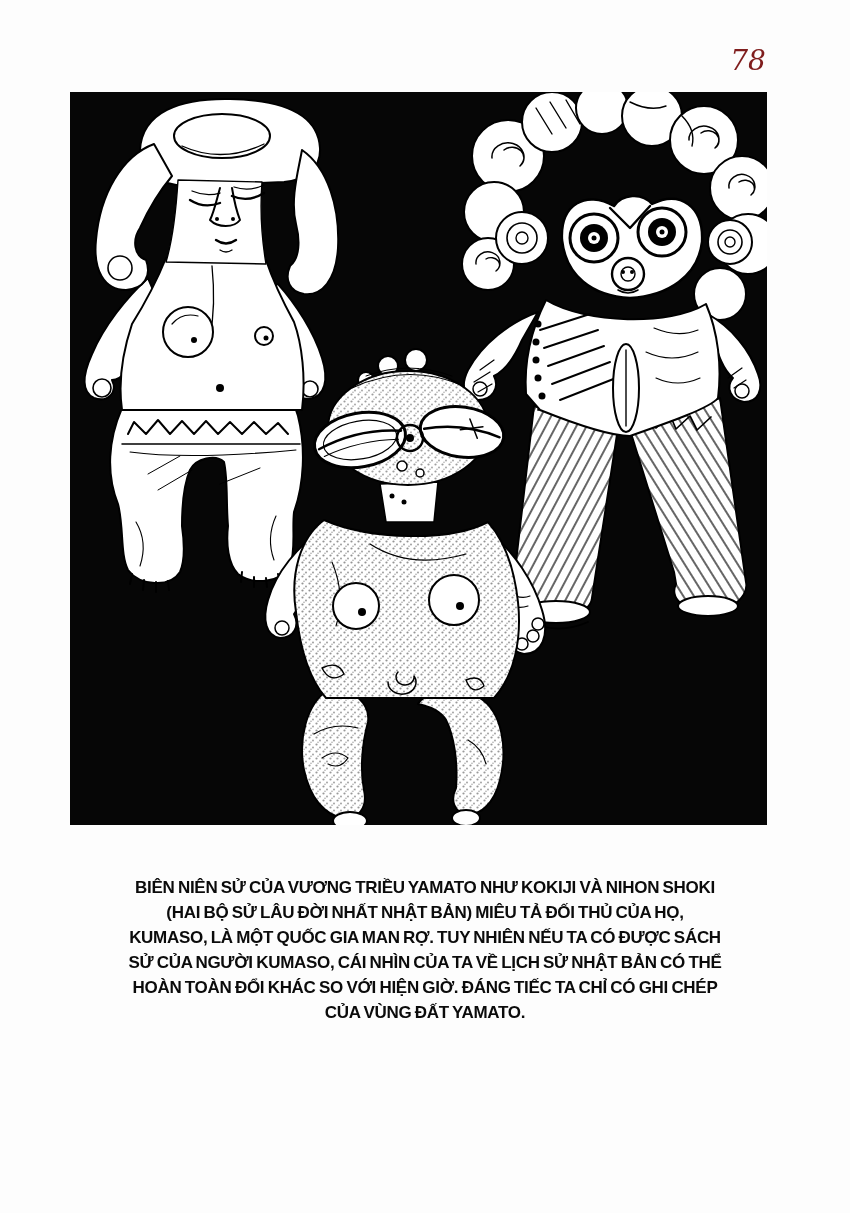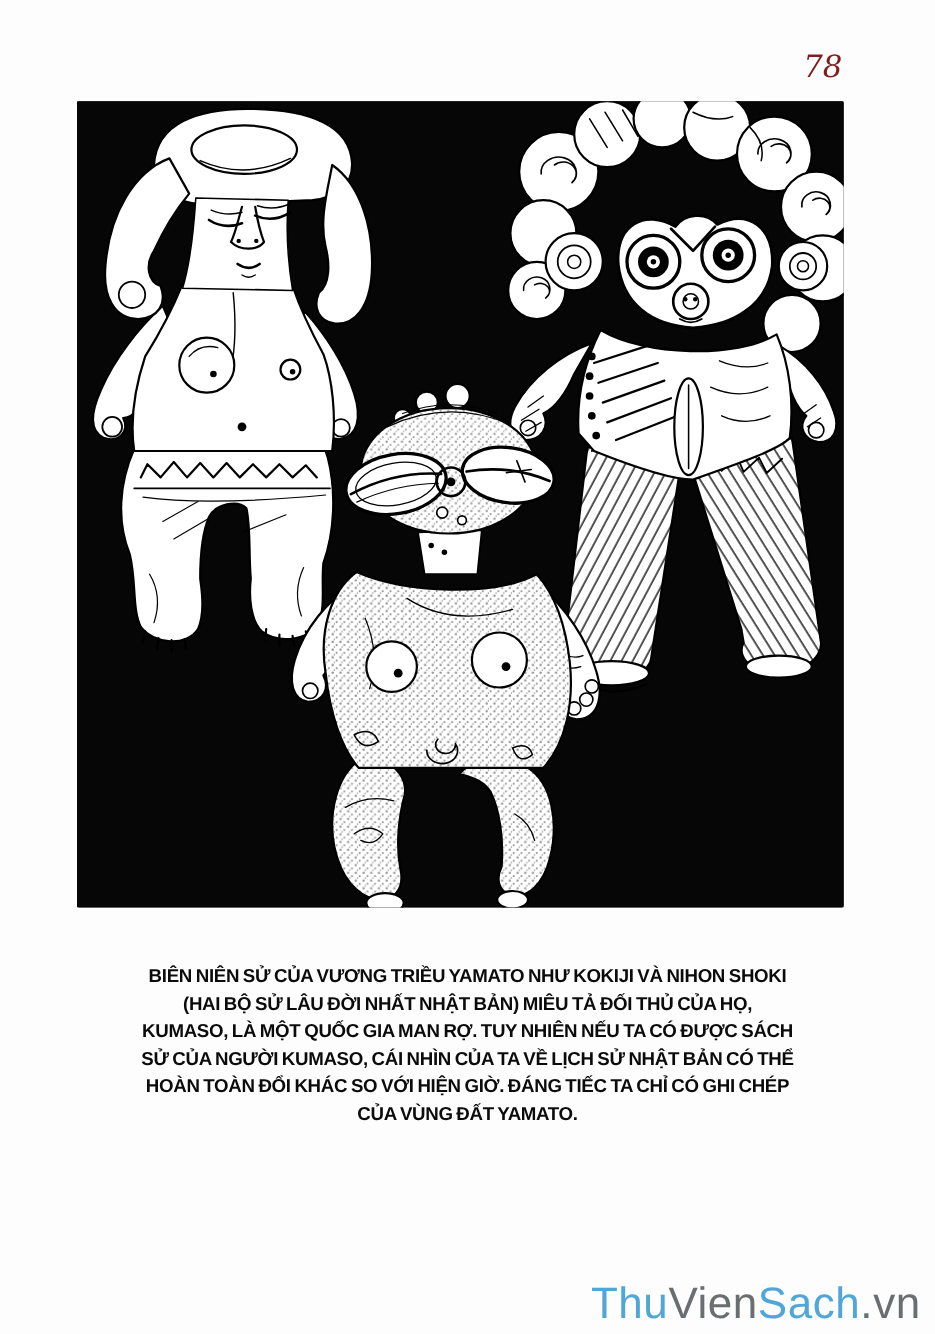--- a/index.html
+++ b/index.html
@@ -260,17 +260,14 @@
   </div>
 
   <div class="narration first">BIÊN NIÊN SỬ CỦA VƯƠNG TRIỀU YAMATO NHƯ KOKIJI VÀ NIHON SHOKI
 (HAI BỘ SỬ LÂU ĐỜI NHẤT NHẬT BẢN) MIÊU TẢ ĐỐI THỦ CỦA HỌ,
 KUMASO, LÀ MỘT QUỐC GIA MAN RỢ. TUY NHIÊN NẾU TA CÓ ĐƯỢC SÁCH
 SỬ CỦA NGƯỜI KUMASO, CÁI NHÌN CỦA TA VỀ LỊCH SỬ NHẬT BẢN CÓ THỂ
 HOÀN TOÀN ĐỔI KHÁC SO VỚI HIỆN GIỜ. ĐÁNG TIẾC TA CHỈ CÓ GHI CHÉP
 CỦA VÙNG ĐẤT YAMATO.</div>
 
 
-  <div class="watermark">
-    <span class="wm-b">Thu</span><span class="wm-g">Vien</span><span class="wm-b">Sach</span><span class="wm-g">.vn</span>
-  </div>
 
 </div>
 
 </body></html>

